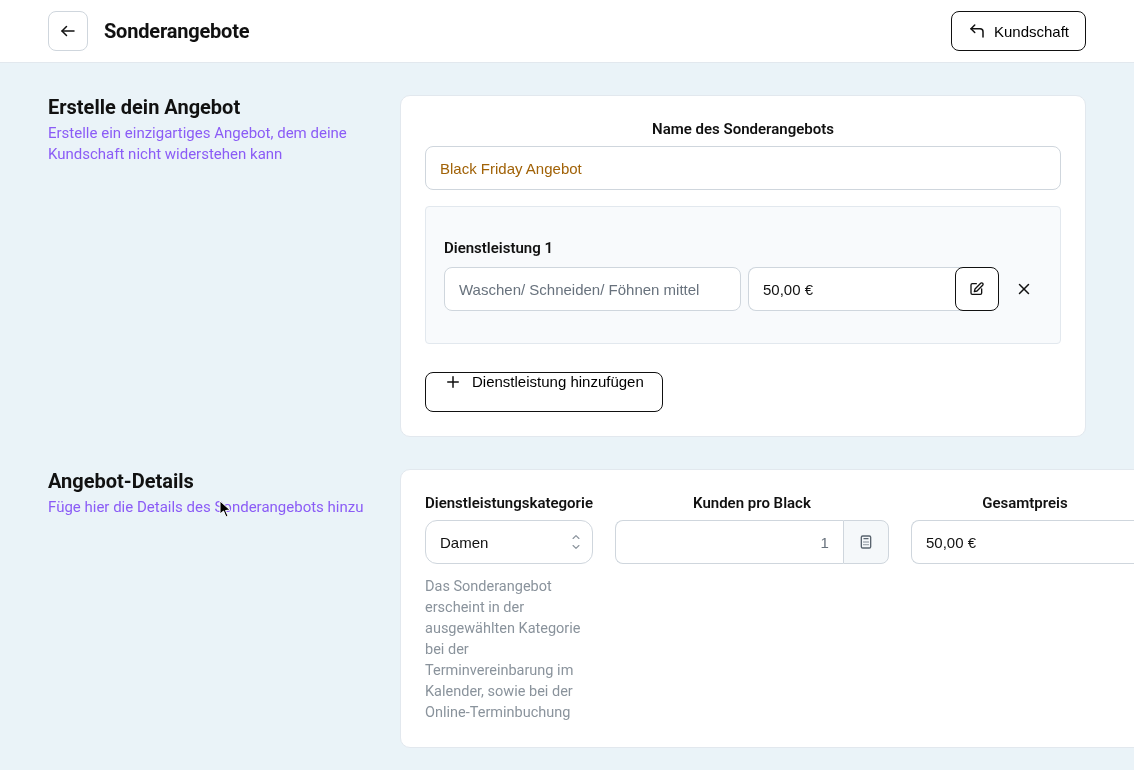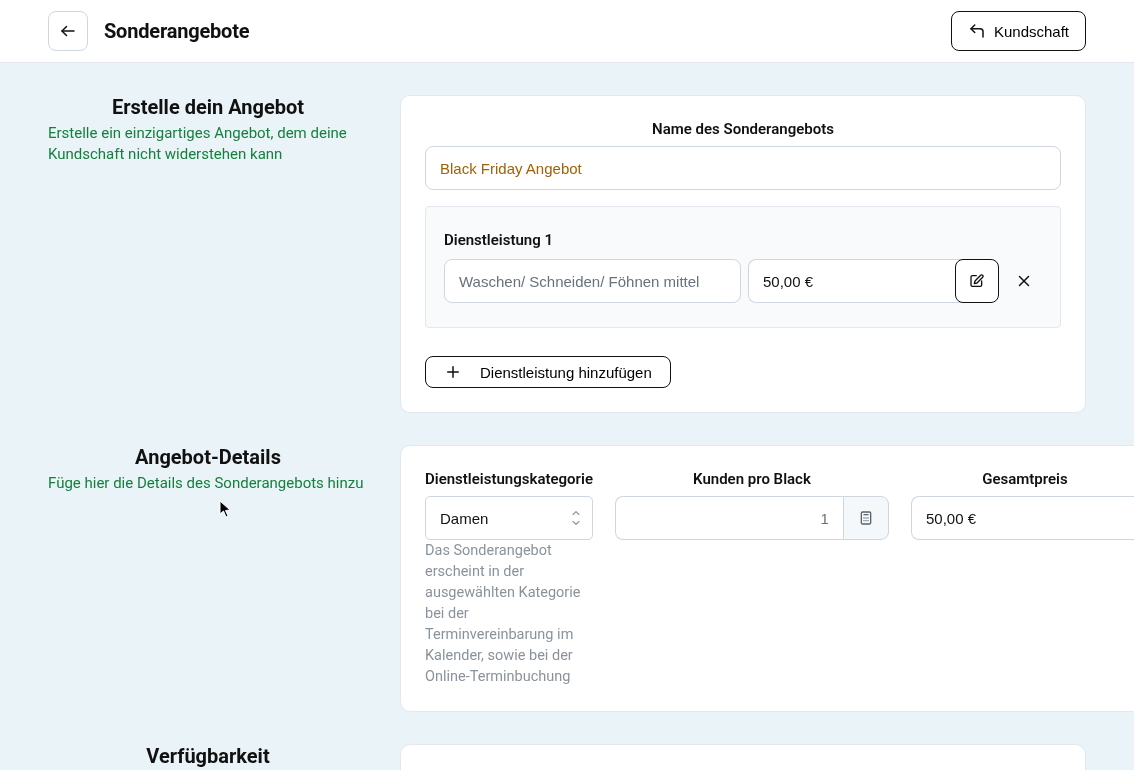--- a/index.html
+++ b/index.html
@@ -62,25 +62,24 @@
     margin-bottom: 32px;
   }
   .section-side {
     width: 320px;
     flex-shrink: 0;
   }
   .section-side h2 {
     font-size: 20px;
     font-weight: 700;
     margin-bottom: 4px;
-    text-align: center;
   }
   .section-side p {
     font-size: 15px;
-    color: #15803d;
+    color: #8b5cf6;
     line-height: 1.4;
   }
   .card {
     flex: 1;
     background: #fff;
     border: 1px solid #e2e8ee;
     border-radius: 10px;
     padding: 24px 24px;
   }
   .field-label {
@@ -102,21 +101,21 @@
   }
   .text-input.ro {
     color: #68727d;
     background: #fff;
   }
   .subcard {
     margin-top: 16px;
     border: 1px solid #e2e8ee;
     border-radius: 4px;
     background: #f8fafc;
-    padding: 24px 18px;
+    padding: 32px 18px;
   }
   .subcard-title {
     font-size: 15px;
     font-weight: 600;
     margin-bottom: 10px;
   }
   .svc-row {
     display: flex;
     align-items: center;
     gap: 7px;
@@ -165,45 +164,45 @@
     background: transparent;
     border: none;
     display: flex;
     align-items: center;
     justify-content: center;
     cursor: pointer;
   }
   .add-btn {
     margin-top: 28px;
     display: inline-flex;
-    align-items: center;
-    gap: 18px;
+    align-items: flex-start;
+    gap: 10px;
     border: 1px solid #111;
     border-radius: 8px;
     background: #fff;
-    height: 32px;
+    height: 40px;
     padding: 0 18px;
     font-size: 15px;
     font-weight: 500;
     cursor: pointer;
   }
 
   .detail-grid {
     display: grid;
     grid-template-columns: 1fr 1fr 1fr;
     gap: 22px;
   }
   .select-wrap {
     position: relative;
   }
   .select-input {
     width: 100%;
     height: 44px;
     border: 1px solid #cfd6dd;
-    border-radius: 5px;
+    border-radius: 12px;
     padding: 0 36px 0 14px;
     font-size: 15px;
     color: #111;
     background: #fff;
     appearance: none;
     cursor: pointer;
   }
   .select-chevrons {
     position: absolute;
     right: 10px;
@@ -232,20 +231,21 @@
     border-radius: 8px 0 0 8px;
     padding: 0 14px;
     font-size: 15px;
     color: #111;
     background: #fff;
   }
   .helper {
     font-size: 14.5px;
     color: #8a939c;
     line-height: 1.45;
+    margin-top: 12px;
   }
 
   .card-bottom {
     flex: 1;
     background: #fff;
     border: 1px solid #e2e8ee;
     border-bottom: none;
     border-radius: 10px 10px 0 0;
     padding: 24px 24px 0 24px;
     height: 60px;

